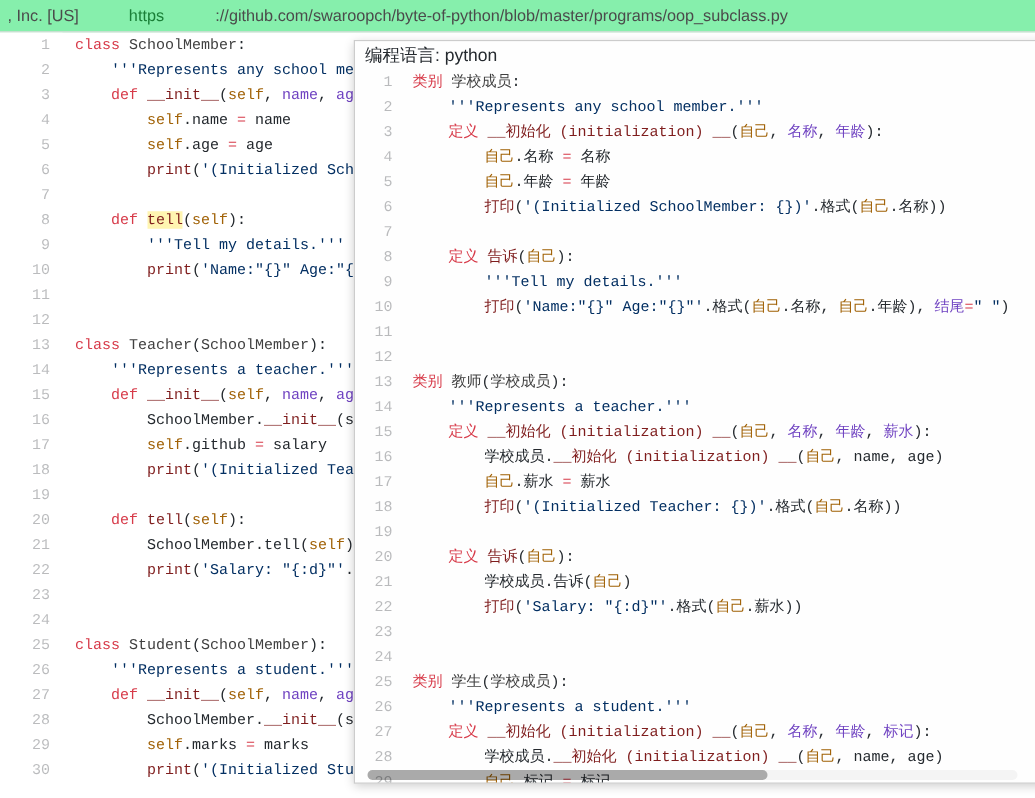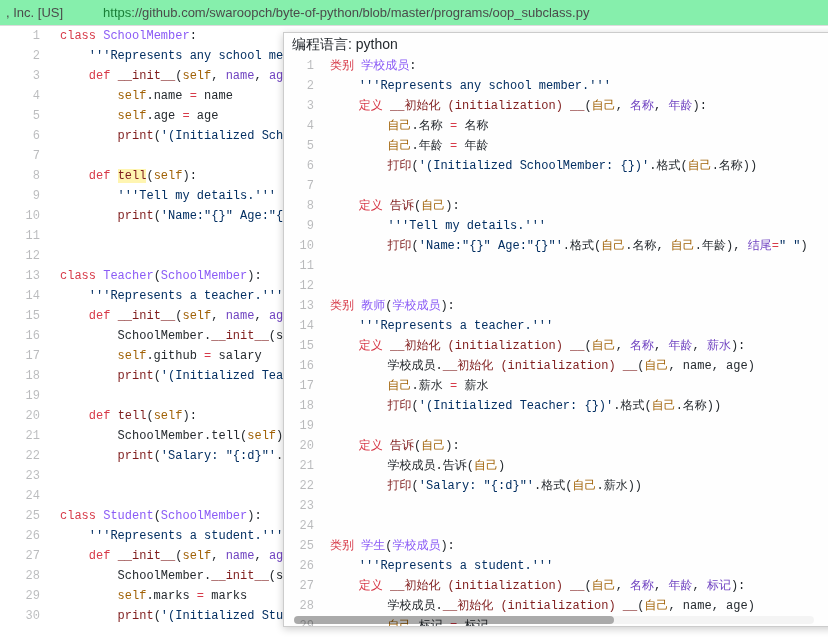--- a/index.html
+++ b/index.html
@@ -17,21 +17,21 @@
     display: flex;
     align-items: center;
     background: #86efac;
     border-bottom: 1px solid #dcdcdc;
     padding: 0 6px;
     font-size: 13px;
     color: #4b4b4b;
   }
   .url-prefix { color: #4b4b4b; margin-right: 4px; white-space: nowrap; }
   .url-https { color: #1a7f37; margin-left: 36px; }
-  .url-rest { color: #4b4b4b; }
+  .url-rest { color: #4b4b4b; margin-left: 41px; }
   .content-wrap {
     position: relative;
     width: 828px;
     height: 612px;
     overflow: hidden;
   }
   .code-pane {
     position: absolute;
     top: 0; left: 0;
     width: 828px;
@@ -54,21 +54,21 @@
     user-select: none;
     vertical-align: top;
     background: #fff;
   }
   td.cc {
     padding: 0 10px;
     white-space: pre;
     vertical-align: top;
   }
   .k  { color: #d73a49; text-align: right; }   
-  .nc { color: #8b5cf6; }   
+  .nc { color: #404040; }   
   .nf { color: #7f1d1d; }   
   .bp { color: #a16207; }   
   .s  { color: #032f62; }   
   .n  { color: #24292e; }
   .np { color: #6f42c1; }   
   .hl { background: #fff5b1; }
 
   .overlay {
     position: absolute;
     top: 6px;

